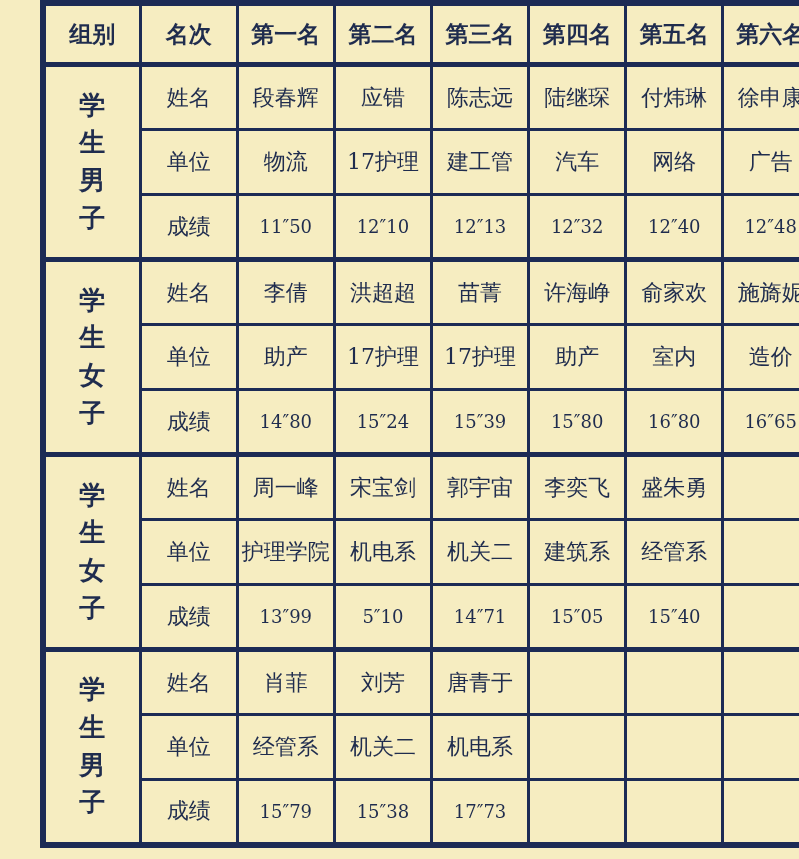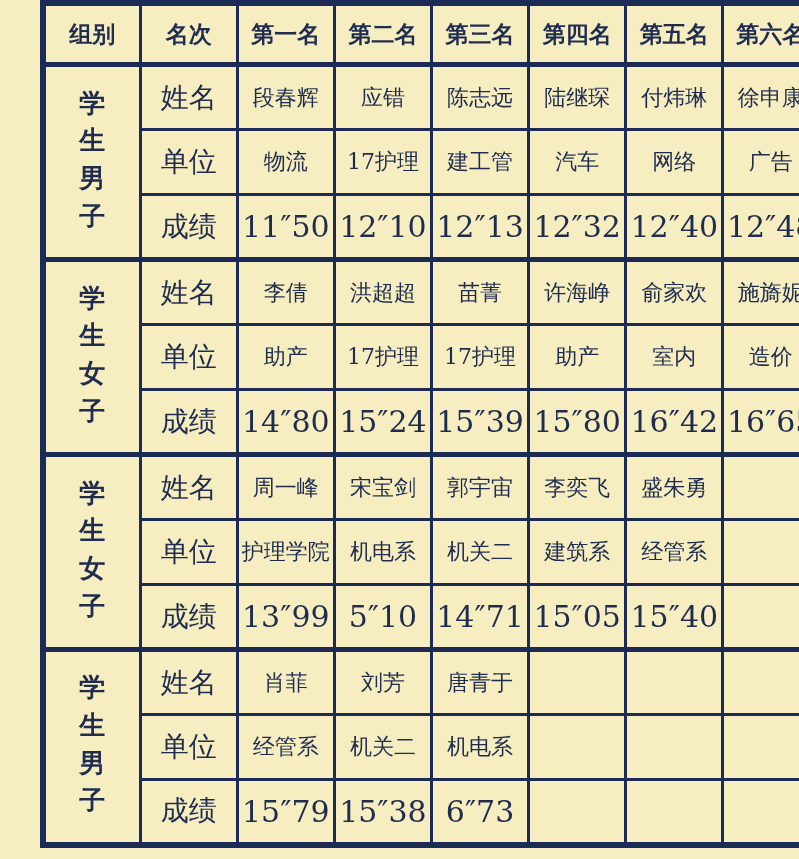--- a/index.html
+++ b/index.html
@@ -39,31 +39,31 @@
     overflow:hidden;
   }
   thead th{
     border-bottom:5px solid var(--line);
     font-weight:bold;
     font-size:23px;
     height:56px;
   }
   tbody tr{height:65px;}
   tr.group-start td{border-top:5px solid var(--line);}
-  td.group-cell{font-weight:bold;font-family:Liberation Mono, monospace;}
+  td.group-cell{font-weight:bold;}
   .vtext{
     display:inline-block;
     width:1.15em;
     word-break:break-all;
     line-height:1.45;
     font-size:26px;
     letter-spacing:0;
   }
-  td.label-cell{font-size:28px;}
-  td.score-cell{font-size:30px;}
+  td.label-cell{font-size:22px;}
+  td.score-cell{font-size:18px;}
 </style>
 </head>
 <body>
 
 <div class="page">
 <table class="results">
   <thead>
     <tr>
       <th>组别</th>
       <th>名次</th>
@@ -124,21 +124,21 @@
       <td>助产</td>
       <td>室内</td>
       <td>造价</td>
     </tr>
     <tr>
       <td class="label-cell">成绩</td>
       <td class="score-cell">14″80</td>
       <td class="score-cell">15″24</td>
       <td class="score-cell">15″39</td>
       <td class="score-cell">15″80</td>
-      <td class="score-cell">16″42</td>
+      <td class="score-cell">16″80</td>
       <td class="score-cell">16″65</td>
     </tr>
 
     <tr class="group-start">
       <td class="group-cell" rowspan="3"><span class="vtext">学生女子</span></td>
       <td class="label-cell">姓名</td>
       <td>周一峰</td>
       <td>宋宝剑</td>
       <td>郭宇宙</td>
       <td>李奕飞</td>
@@ -180,21 +180,21 @@
       <td>机关二</td>
       <td>机电系</td>
       <td></td>
       <td></td>
       <td></td>
     </tr>
     <tr>
       <td class="label-cell">成绩</td>
       <td class="score-cell">15″79</td>
       <td class="score-cell">15″38</td>
-      <td class="score-cell">6″73</td>
+      <td class="score-cell">17″73</td>
       <td class="score-cell"></td>
       <td class="score-cell"></td>
       <td class="score-cell"></td>
     </tr>
 
   </tbody>
 </table>
 </div>
 
 </body></html>

